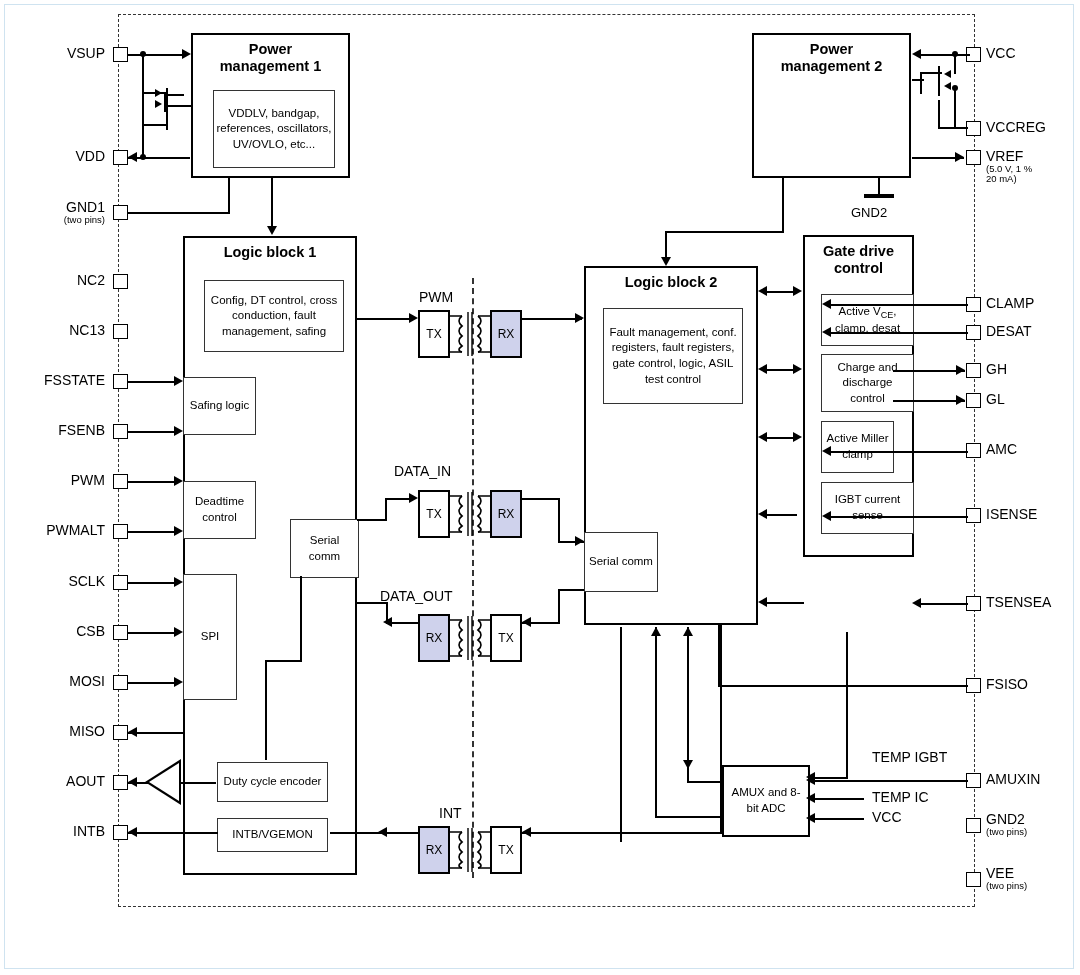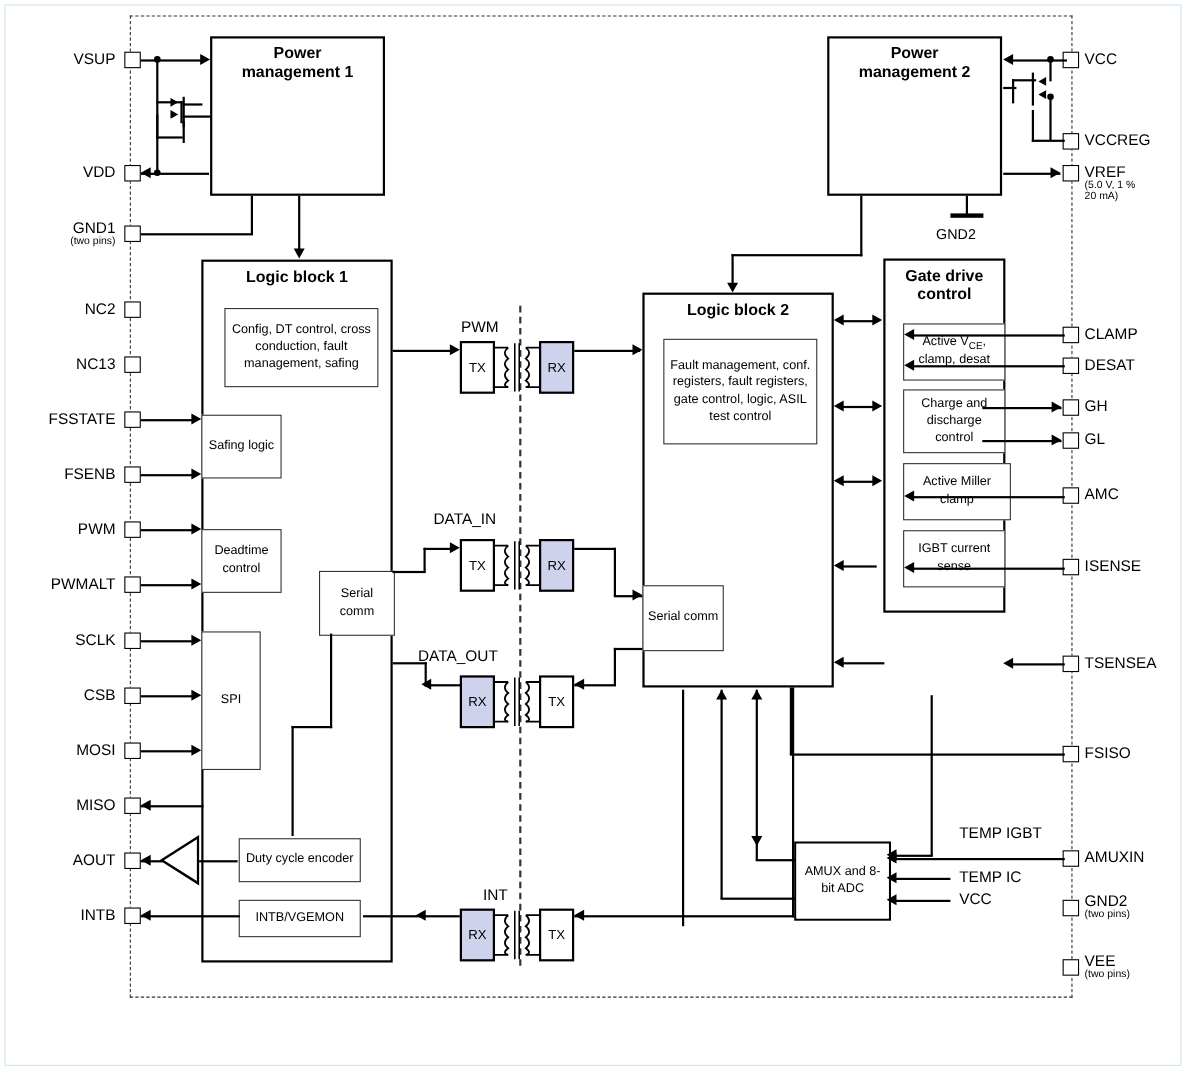--- a/index.html
+++ b/index.html
@@ -42,20 +42,21 @@
 
   <div class="isobox" style="left:118px;top:14px;width:857px;height:893px;border-color:#333;"></div>
 
   <div class="iso" style="left:472px;top:278px;height:600px;"></div>
 
   <div class="blk" style="left:191px;top:33px;width:159px;height:145px;">
     <div class="ttl">
       <span>Power</span><br>
       <span>management 1</span>
     </div>
+    <div class="inner" style="left:20px;top:55px;width:122px;height:78px;">VDDLV, bandgap, references, oscillators, UV/OVLO, etc...</div>
   </div>
 
   <div class="blk" style="left:752px;top:33px;width:159px;height:145px;">
     <div class="ttl">
       <span>Power</span><br>
       <span>management 2</span>
     </div>
   </div>
 
   <div class="blk" style="left:183px;top:236px;width:174px;height:639px;">
@@ -79,21 +80,21 @@
     <div class="ttl">
       <span>Gate drive</span><br>
       <span>control</span>
     </div>
     <div class="inner" style="left:16px;top:57px;width:93px;height:52px;align-items:center;">
       <span>
         <span>Active V</span><sub style="font-size:9px">CE</sub><span>, clamp, desat</span>
       </span>
     </div>
     <div class="inner" style="left:16px;top:117px;width:93px;height:58px;">Charge and discharge control</div>
-    <div class="inner" style="left:16px;top:184px;width:98px;height:52px;">Active Miller clamp</div>
+    <div class="inner" style="left:16px;top:184px;width:73px;height:52px;">Active Miller clamp</div>
     <div class="inner" style="left:16px;top:245px;width:93px;height:52px;">IGBT current sense</div>
   </div>
 
 
   <div class="blk" style="left:722px;top:765px;width:88px;height:72px;">
     <div class="inner" style="left:0;top:0;width:84px;height:68px;border:none;">AMUX and 8-bit ADC</div>
   </div>
 
   <div class="pin" style="left:113px;top:47px;"></div>
   <div class="plabel l" style="left:20px;top:46px;width:85px;">VSUP</div>

